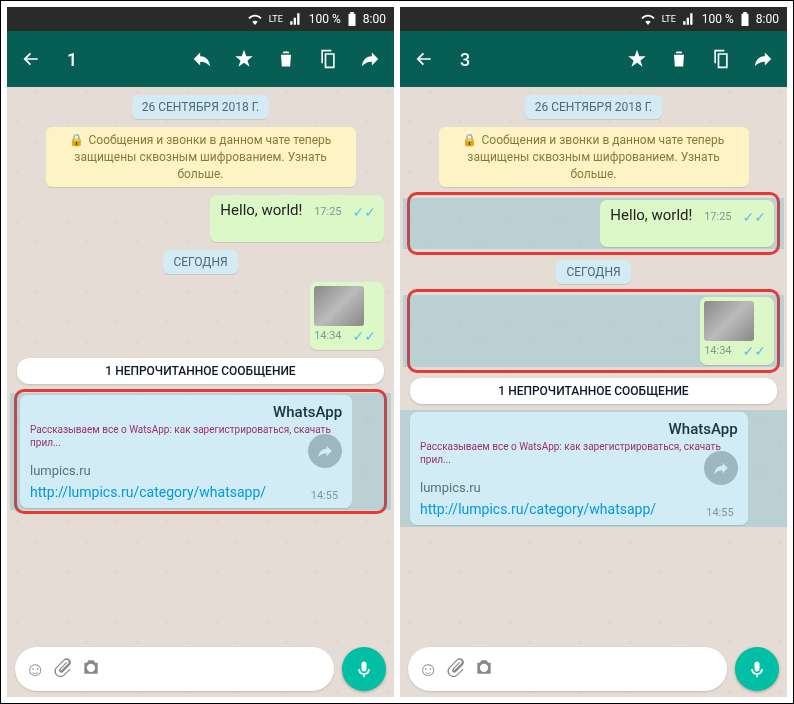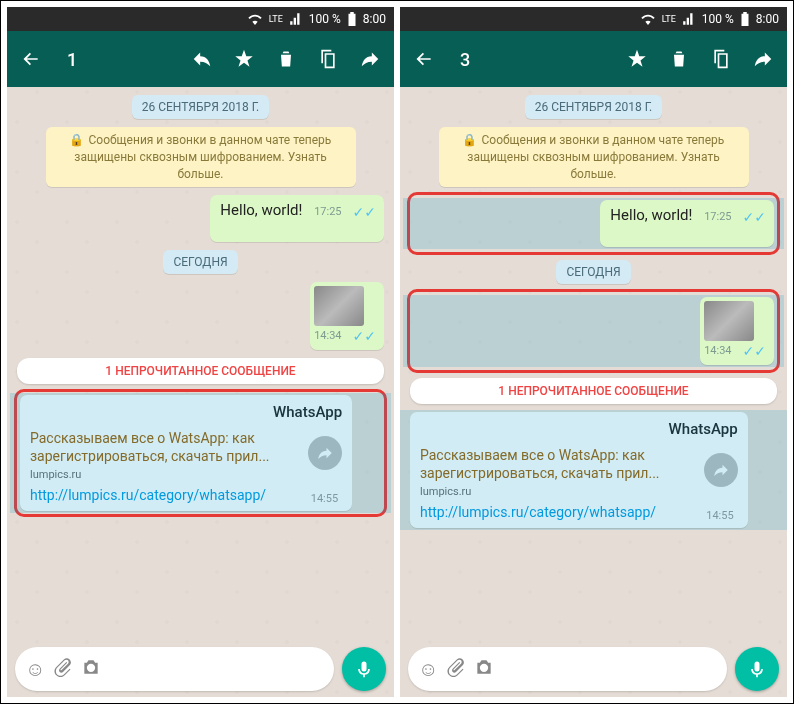--- a/index.html
+++ b/index.html
@@ -86,21 +86,21 @@
   .encryption-chip {
     background: #fdf3c5;
     color: #8a7a3a;
     max-width: 310px;
     line-height: 1.4;
   }
   .encryption-chip .lock { margin-right: 4px; }
   .today-chip { background: #d4eaf4; color: #4a6b7a; }
   .unread-banner {
     background: #fff;
-    color: #ef4444;
+    color: #0f172a;
     font-size: 12px;
     font-weight: 500;
     width: 100%;
     border-radius: 12px;
     padding: 6px;
     box-shadow: 0 1px 2px rgba(0,0,0,0.15);
   }
   .row { display: flex; width: 100%; }
   .row.out { justify-content: flex-end; }
   .row.in { justify-content: flex-start; }
@@ -127,22 +127,22 @@
   .img-bubble .meta { margin: 0 4px 2px 0; float: right; }
   .link-bubble {
     background: #fff;
     width: 92%;
     padding: 8px 10px;
     border-radius: 7px;
     box-shadow: 0 1px 0 rgba(0,0,0,0.1);
     position: relative;
   }
   .link-title { font-weight: 500; font-size: 15px; color: #222; text-align: right; }
-  .link-desc { font-size: 14px; color: #a16207; margin-top: 8px; line-height: 1.3; }
-  .link-domain { font-size: 11px; color: #6b6b6b; margin-top: 3px; }
+  .link-desc { font-size: 10px; color: #be185d; margin-top: 2px; line-height: 1.3; }
+  .link-domain { font-size: 13px; color: #6b6b6b; margin-top: 14px; }
   .link-url { color: #039be5; font-size: 14px; margin-top: 6px; word-break: break-all; }
   .link-bubble .meta { position: absolute; right: 14px; bottom: 6px; color: #999; }
   .fwd-btn {
     position: absolute;
     right: 10px;
     top: 50%;
     transform: translateY(-50%);
     width: 34px; height: 34px;
     background: rgba(0,0,0,0.25);
     border-radius: 50%;

